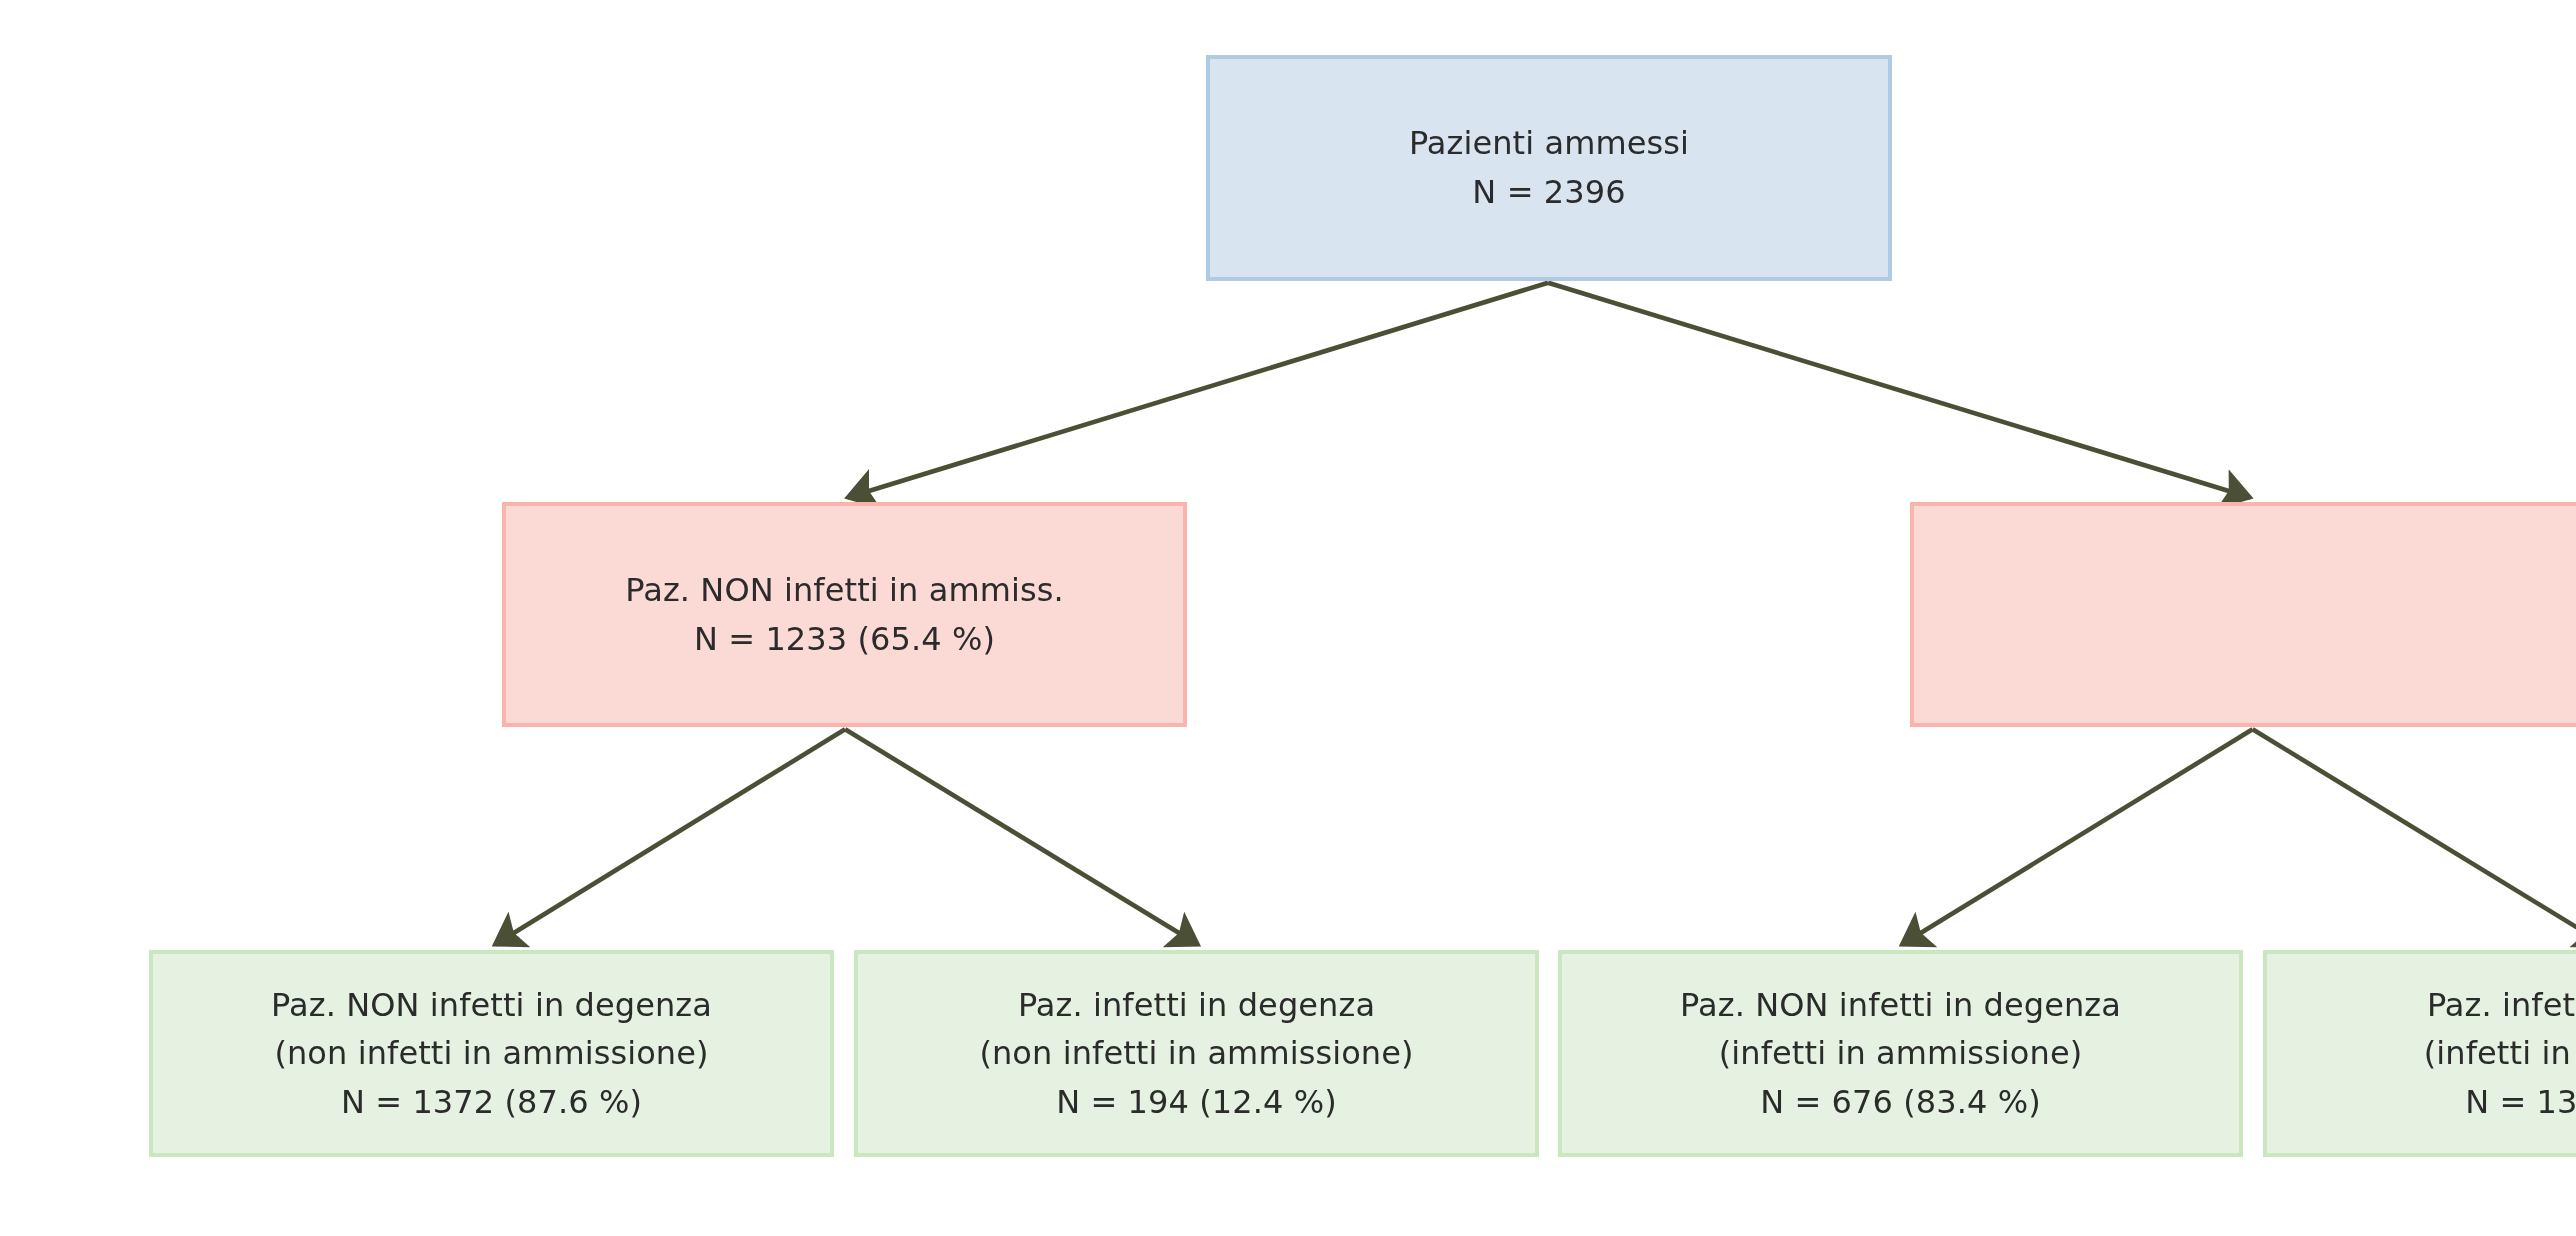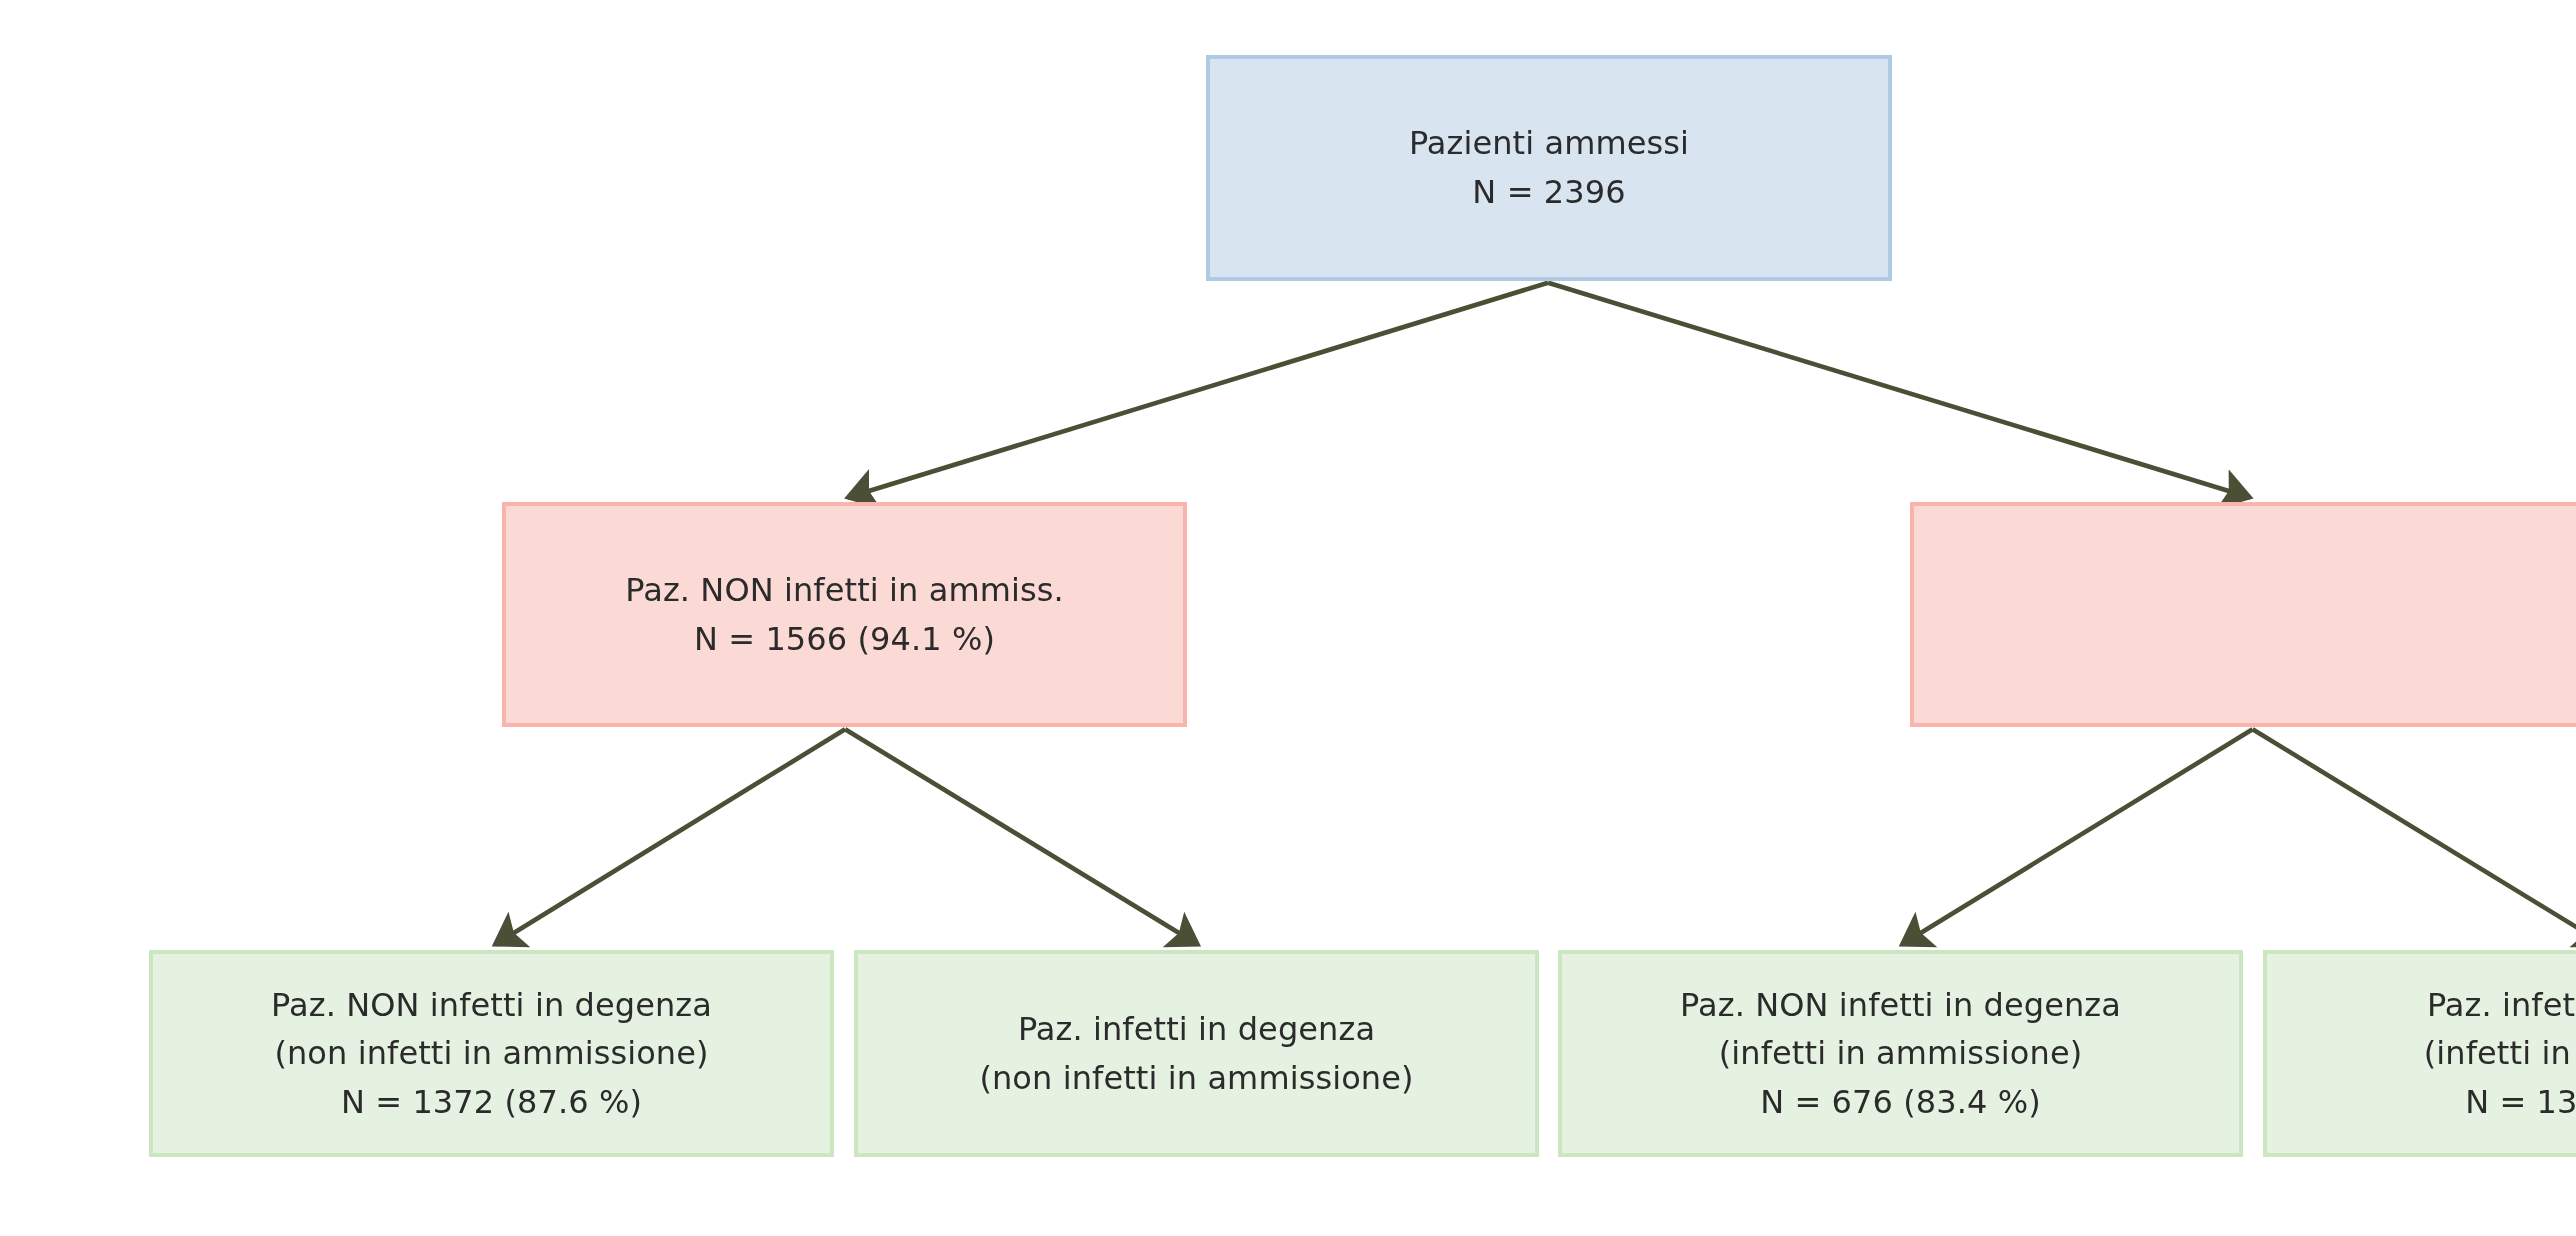--- a/index.html
+++ b/index.html
@@ -94,35 +94,36 @@
     <line x1="4373" y1="1416" x2="5057" y2="1834" stroke="#4a4f35" stroke-width="9" marker-end="url(#arrowhead)"></line>
   </svg>
 
   <div class="node root">
     <span class="line">Pazienti ammessi</span>
     <span class="line">N = 2396</span>
   </div>
 
   <div class="node mid left">
     <span class="line">Paz. NON infetti in ammiss.</span>
-    <span class="line">N = 1566 (94.1 %)</span>
+    <span class="line">N = 1233 (65.4 %)</span>
   </div>
 
   <div class="node mid right">
   </div>
 
   <div class="node leaf c1">
     <span class="line">Paz. NON infetti in degenza</span>
     <span class="line">(non infetti in ammissione)</span>
     <span class="line">N = 1372 (87.6 %)</span>
   </div>
 
   <div class="node leaf c2">
     <span class="line">Paz. infetti in degenza</span>
     <span class="line">(non infetti in ammissione)</span>
+    <span class="line">N = 194 (12.4 %)</span>
   </div>
 
   <div class="node leaf c3">
     <span class="line">Paz. NON infetti in degenza</span>
     <span class="line">(infetti in ammissione)</span>
     <span class="line">N = 676 (83.4 %)</span>
   </div>
 
   <div class="node leaf c4">
     <span class="line">Paz. infetti in degenza</span>

